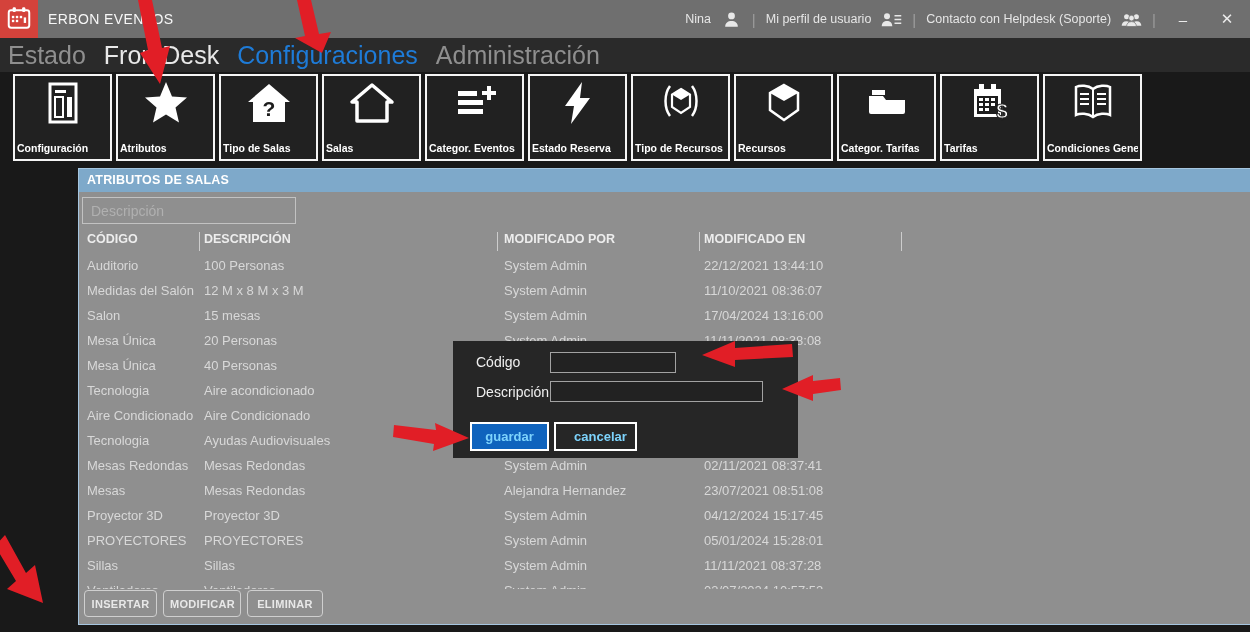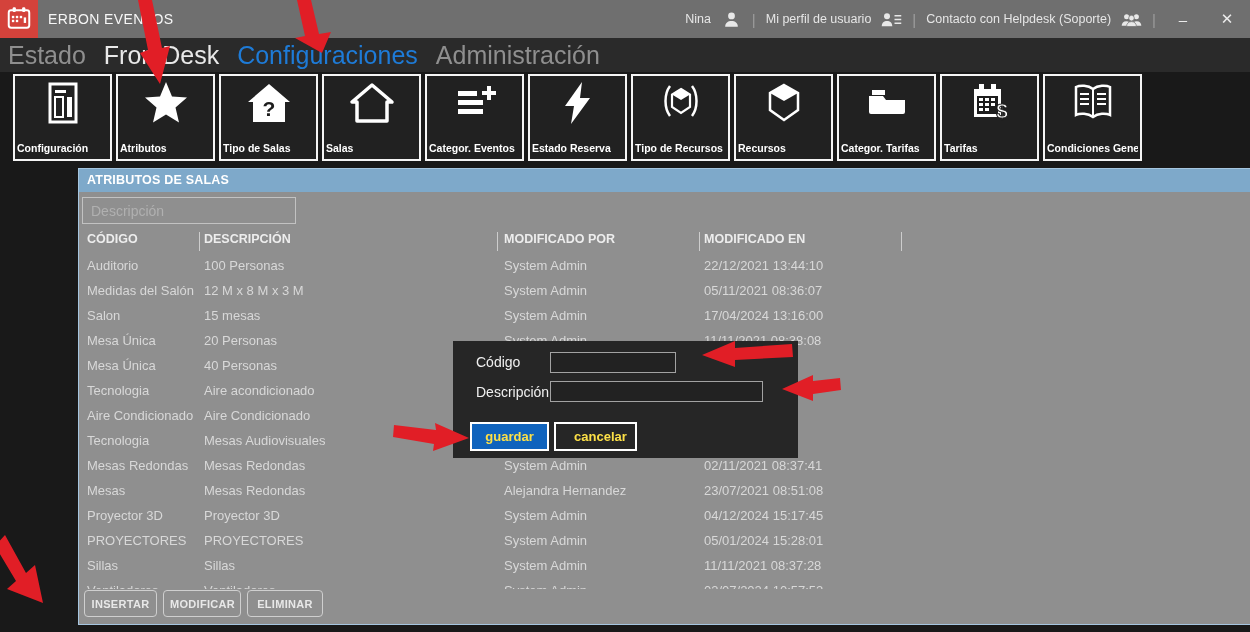--- a/index.html
+++ b/index.html
@@ -72,21 +72,21 @@
   
   .modal{position:absolute;left:453px;top:341px;width:345px;height:117px;background:#262626;z-index:20;}
   .modal-label{position:absolute;left:23px;font-size:14px;color:#f0f0f0;}
   #lbl-codigo{top:13px;}
   #lbl-desc{top:43px;}
   .modal-input{position:absolute;background:#222;border:1px solid #a2a2a2;height:21px;
                box-sizing:border-box;color:#eee;font-family:inherit;padding:0 4px;outline:none;}
   #inp-codigo{left:97px;top:11px;width:126px;}
   #inp-desc{left:97px;top:40px;width:213px;}
   .modal-btn{position:absolute;top:81px;height:29px;border:2px solid #fff;font-size:13px;
-             font-weight:bold;font-family:inherit;color:#fde047;box-sizing:border-box;}
+             font-weight:bold;font-family:inherit;color:#7dd3fc;box-sizing:border-box;}
   #btn-guardar{left:17px;width:79px;background:#0f63bd;}
   #btn-cancelar{left:101px;width:83px;background:#262626;padding-left:16px;}
 
   
   .arrows{position:absolute;left:0;top:0;width:1250px;height:632px;z-index:50;pointer-events:none;}
 </style>
 </head>
 <body>
 
 <div class="screen">
@@ -298,21 +298,21 @@
         <div class="trow" style="top: 0px;">
           <span class="tc" style="left: 8px; width: 112px;">Auditorio</span>
           <span class="tc" style="left: 125px; width: 295px;">100 Personas</span>
           <span class="tc" style="left: 425px; width: 195px;">System Admin</span>
           <span class="tc" style="left: 625px; width: 205px;">22/12/2021 13:44:10</span>
         </div>
         <div class="trow" style="top: 25px;">
           <span class="tc" style="left: 8px; width: 112px;">Medidas del Salón</span>
           <span class="tc" style="left: 125px; width: 295px;">12 M x 8 M x 3 M</span>
           <span class="tc" style="left: 425px; width: 195px;">System Admin</span>
-          <span class="tc" style="left: 625px; width: 205px;">05/11/2021 08:36:07</span>
+          <span class="tc" style="left: 625px; width: 205px;">11/10/2021 08:36:07</span>
         </div>
         <div class="trow" style="top: 50px;">
           <span class="tc" style="left: 8px; width: 112px;">Salon</span>
           <span class="tc" style="left: 125px; width: 295px;">15 mesas</span>
           <span class="tc" style="left: 425px; width: 195px;">System Admin</span>
           <span class="tc" style="left: 625px; width: 205px;">17/04/2024 13:16:00</span>
         </div>
         <div class="trow" style="top: 75px;">
           <span class="tc" style="left: 8px; width: 112px;">Mesa Única</span>
           <span class="tc" style="left: 125px; width: 295px;">20 Personas</span>
@@ -332,21 +332,21 @@
           <span class="tc" style="left: 625px; width: 205px;"></span>
         </div>
         <div class="trow" style="top: 150px;">
           <span class="tc" style="left: 8px; width: 112px;">Aire Condicionado</span>
           <span class="tc" style="left: 125px; width: 295px;">Aire Condicionado</span>
           <span class="tc" style="left: 425px; width: 195px;">System Admin</span>
           <span class="tc" style="left: 625px; width: 205px;"></span>
         </div>
         <div class="trow" style="top: 175px;">
           <span class="tc" style="left: 8px; width: 112px;">Tecnologia</span>
-          <span class="tc" style="left: 125px; width: 295px;">Mesas Audiovisuales</span>
+          <span class="tc" style="left: 125px; width: 295px;">Ayudas Audiovisuales</span>
           <span class="tc" style="left: 425px; width: 195px;">System Admin</span>
           <span class="tc" style="left: 625px; width: 205px;"></span>
         </div>
         <div class="trow" style="top: 200px;">
           <span class="tc" style="left: 8px; width: 112px;">Mesas Redondas</span>
           <span class="tc" style="left: 125px; width: 295px;">Mesas Redondas</span>
           <span class="tc" style="left: 425px; width: 195px;">System Admin</span>
           <span class="tc" style="left: 625px; width: 205px;">02/11/2021 08:37:41</span>
         </div>
         <div class="trow" style="top: 225px; padding-left: 17px;">

